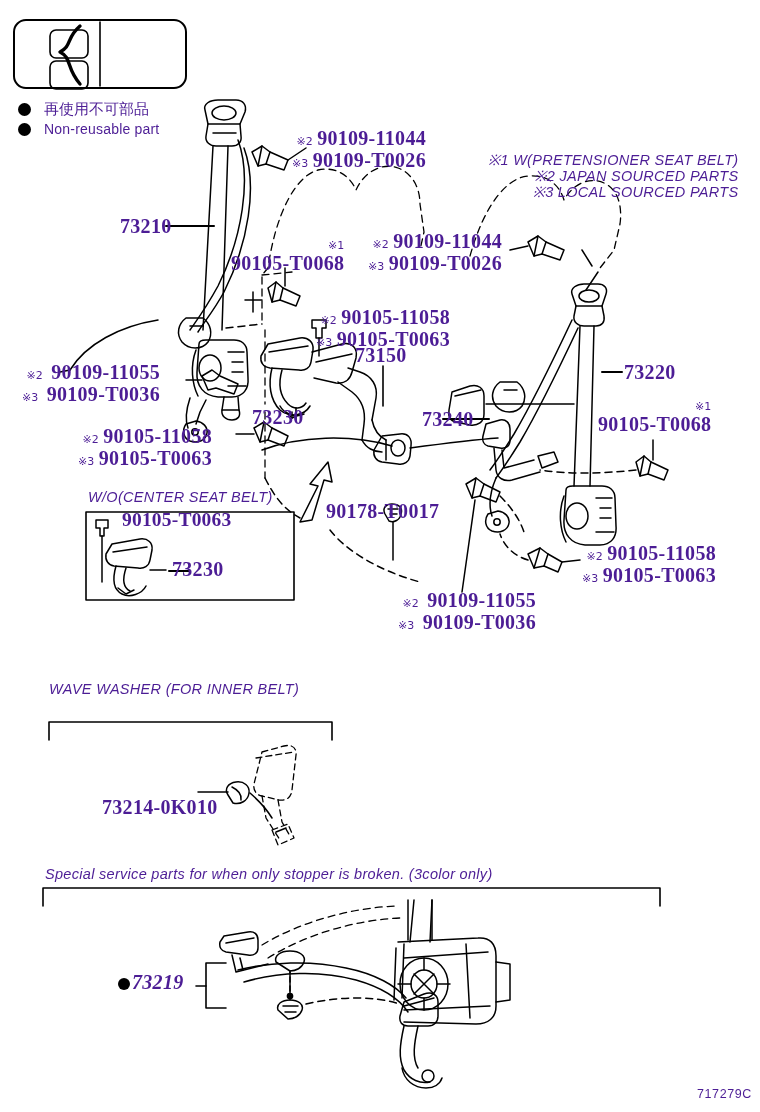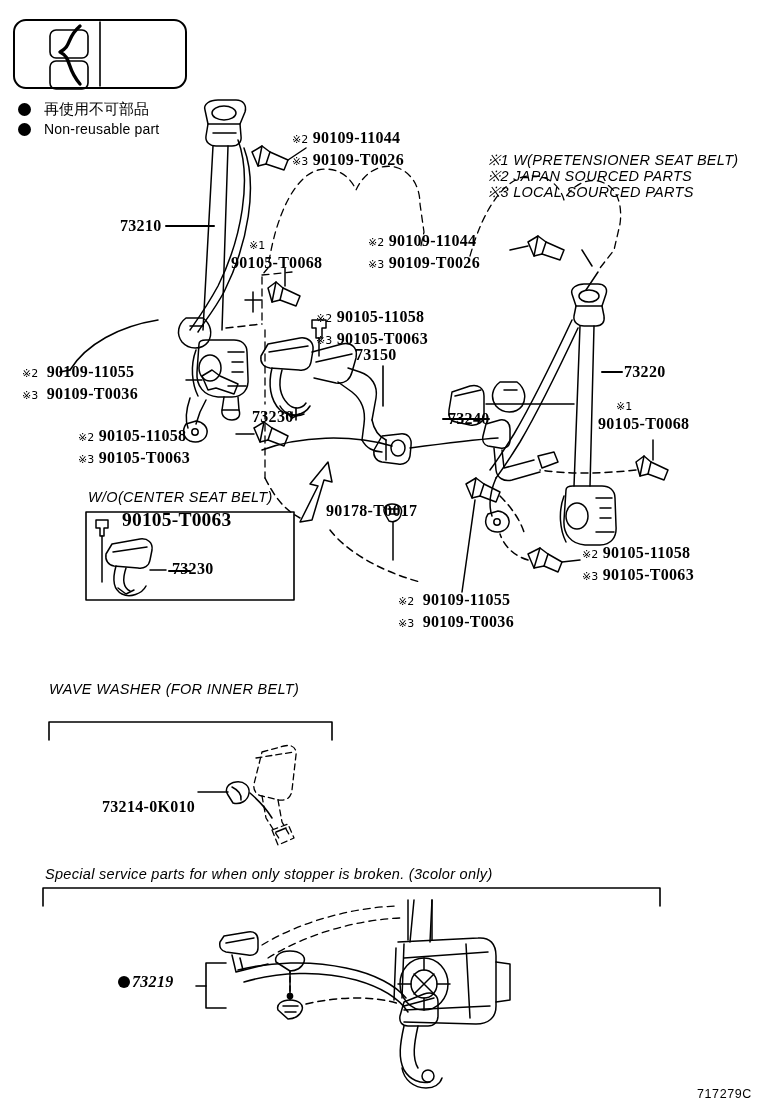--- a/index.html
+++ b/index.html
@@ -5,24 +5,24 @@
 <style>
   html,body{margin:0;padding:0;background:#ffffff;}
   body{
     width:760px;height:1112px;position:relative;overflow:hidden;
     font-family:"Liberation Sans", sans-serif;color:#000;
   }
   .canvas{position:absolute;left:0;top:0;width:760px;height:1112px;}
   svg.art{position:absolute;left:0;top:0;width:760px;height:1112px;}
 
   
-  .lbl{position:absolute;white-space:nowrap;color:#000000;}
+  .lbl{position:absolute;white-space:nowrap;color:#4c1d95;text-align:right;}
   .num{
     font-family:"Liberation Serif", serif;
-    font-weight:bold;font-size:16px;letter-spacing:0.3px;line-height:22px;
+    font-weight:bold;font-size:20px;letter-spacing:0.3px;line-height:22px;
   }
   .num-sm{
     font-family:"Liberation Serif", serif;
     font-weight:bold;font-size:19.5px;letter-spacing:0.2px;line-height:21px;
   }
   .cap{
     font-family:"Liberation Sans", sans-serif;
     font-size:14.5px;letter-spacing:0.3px;line-height:16px;font-style:italic;
   }
   .cjk{
@@ -397,21 +397,21 @@
     <span class="row">
       <span class="marker-sm">※3</span>
       <span class="num">90105-T0063</span>
     </span>
   </div>
 
   <div class="lbl num" style="left:355px;top:344px;">73150</div>
 
   <div class="lbl num" style="left:252px;top:406px;">73230</div>
 
-  <div class="lbl num" style="left:448px;top:408px;">73240</div>
+  <div class="lbl num" style="left:422px;top:408px;">73240</div>
 
   <div class="lbl num" style="left:624px;top:361px;">73220</div>
 
   <div class="lbl" style="left:598px;top:400px;">
     <span class="marker-sm row" style="margin-left:18px;">※1</span>
     <span class="num row">90105-T0068</span>
   </div>
 
   <div class="lbl" style="left:582px;top:542px;">
     <span class="row">

